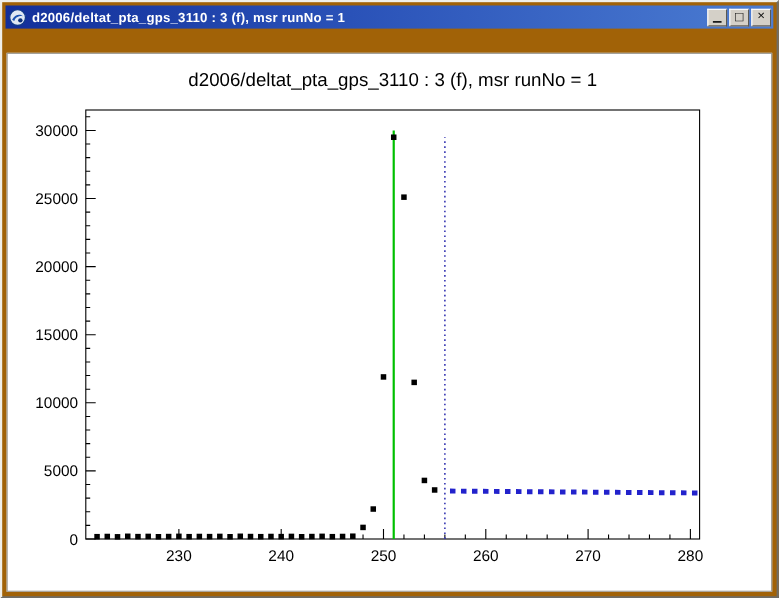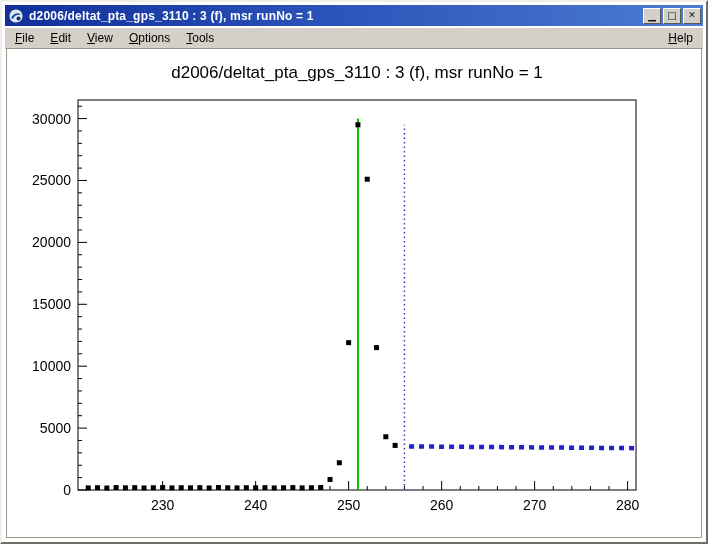--- a/index.html
+++ b/index.html
@@ -1,20 +1,20 @@
 <!DOCTYPE html>
 <html><head>
 <meta charset="utf-8">
 <style>
   * { margin:0; padding:0; box-sizing:border-box; }
   html,body { width:708px; height:544px; overflow:hidden; }
   body { font-family:"Liberation Sans", sans-serif; background:#d4d0c8; position:relative; }
 
   .window {
-    position:absolute; inset:0; background:#ffffff;
+    position:absolute; inset:0; background:#a16207;
     border:2px solid; border-color:#f0efe9 #6f6d66 #6f6d66 #f0efe9;
     outline:1px solid #3a3a3a;
     padding-left:48px;
   }
 
   
   .titlebar {
     position:absolute; left:3px; top:3px; right:3px; height:21px;
     background:linear-gradient(90deg,#122f9a 0%, #2a52b8 45%, #4b7cd2 100%);
     display:flex; align-items:center; padding:0 2px 0 3px; gap:5px;
@@ -72,28 +72,20 @@
         </span>
         <span class="win-btn">
           <span class="win-glyph g-maximize">□</span>
         </span>
         <span class="win-btn">
           <span class="win-glyph g-close">✕</span>
         </span>
       </span>
   </div>
 
-  <div class="menubar">
-      <span class="menu-item"><u>F</u>ile</span>
-      <span class="menu-item"><u>E</u>dit</span>
-      <span class="menu-item"><u>V</u>iew</span>
-      <span class="menu-item"><u>O</u>ptions</span>
-      <span class="menu-item"><u>T</u>ools</span>
-      <span class="menu-item menu-right"><u>H</u>elp</span>
-    </div>
 
   <div class="canvas">
     <svg width="700" height="494" viewBox="0 0 700 494">
       <text class="chart-title" x="350" y="29" text-anchor="middle">d2006/deltat_pta_gps_3110 : 3 (f), msr runNo = 1</text>
     <rect x="71" y="51" width="558" height="390" fill="none" stroke="#000" stroke-width="1"></rect>
         <line x1="81.22999999999995" y1="441" x2="81.22999999999995" y2="437" stroke="#000" stroke-width="1"></line>
         <line x1="99.82999999999996" y1="441" x2="99.82999999999996" y2="437" stroke="#000" stroke-width="1"></line>
         <line x1="118.42999999999998" y1="441" x2="118.42999999999998" y2="437" stroke="#000" stroke-width="1"></line>
         <line x1="137.02999999999997" y1="441" x2="137.02999999999997" y2="437" stroke="#000" stroke-width="1"></line>
         <line x1="155.63" y1="441" x2="155.63" y2="432" stroke="#000" stroke-width="1"></line>

